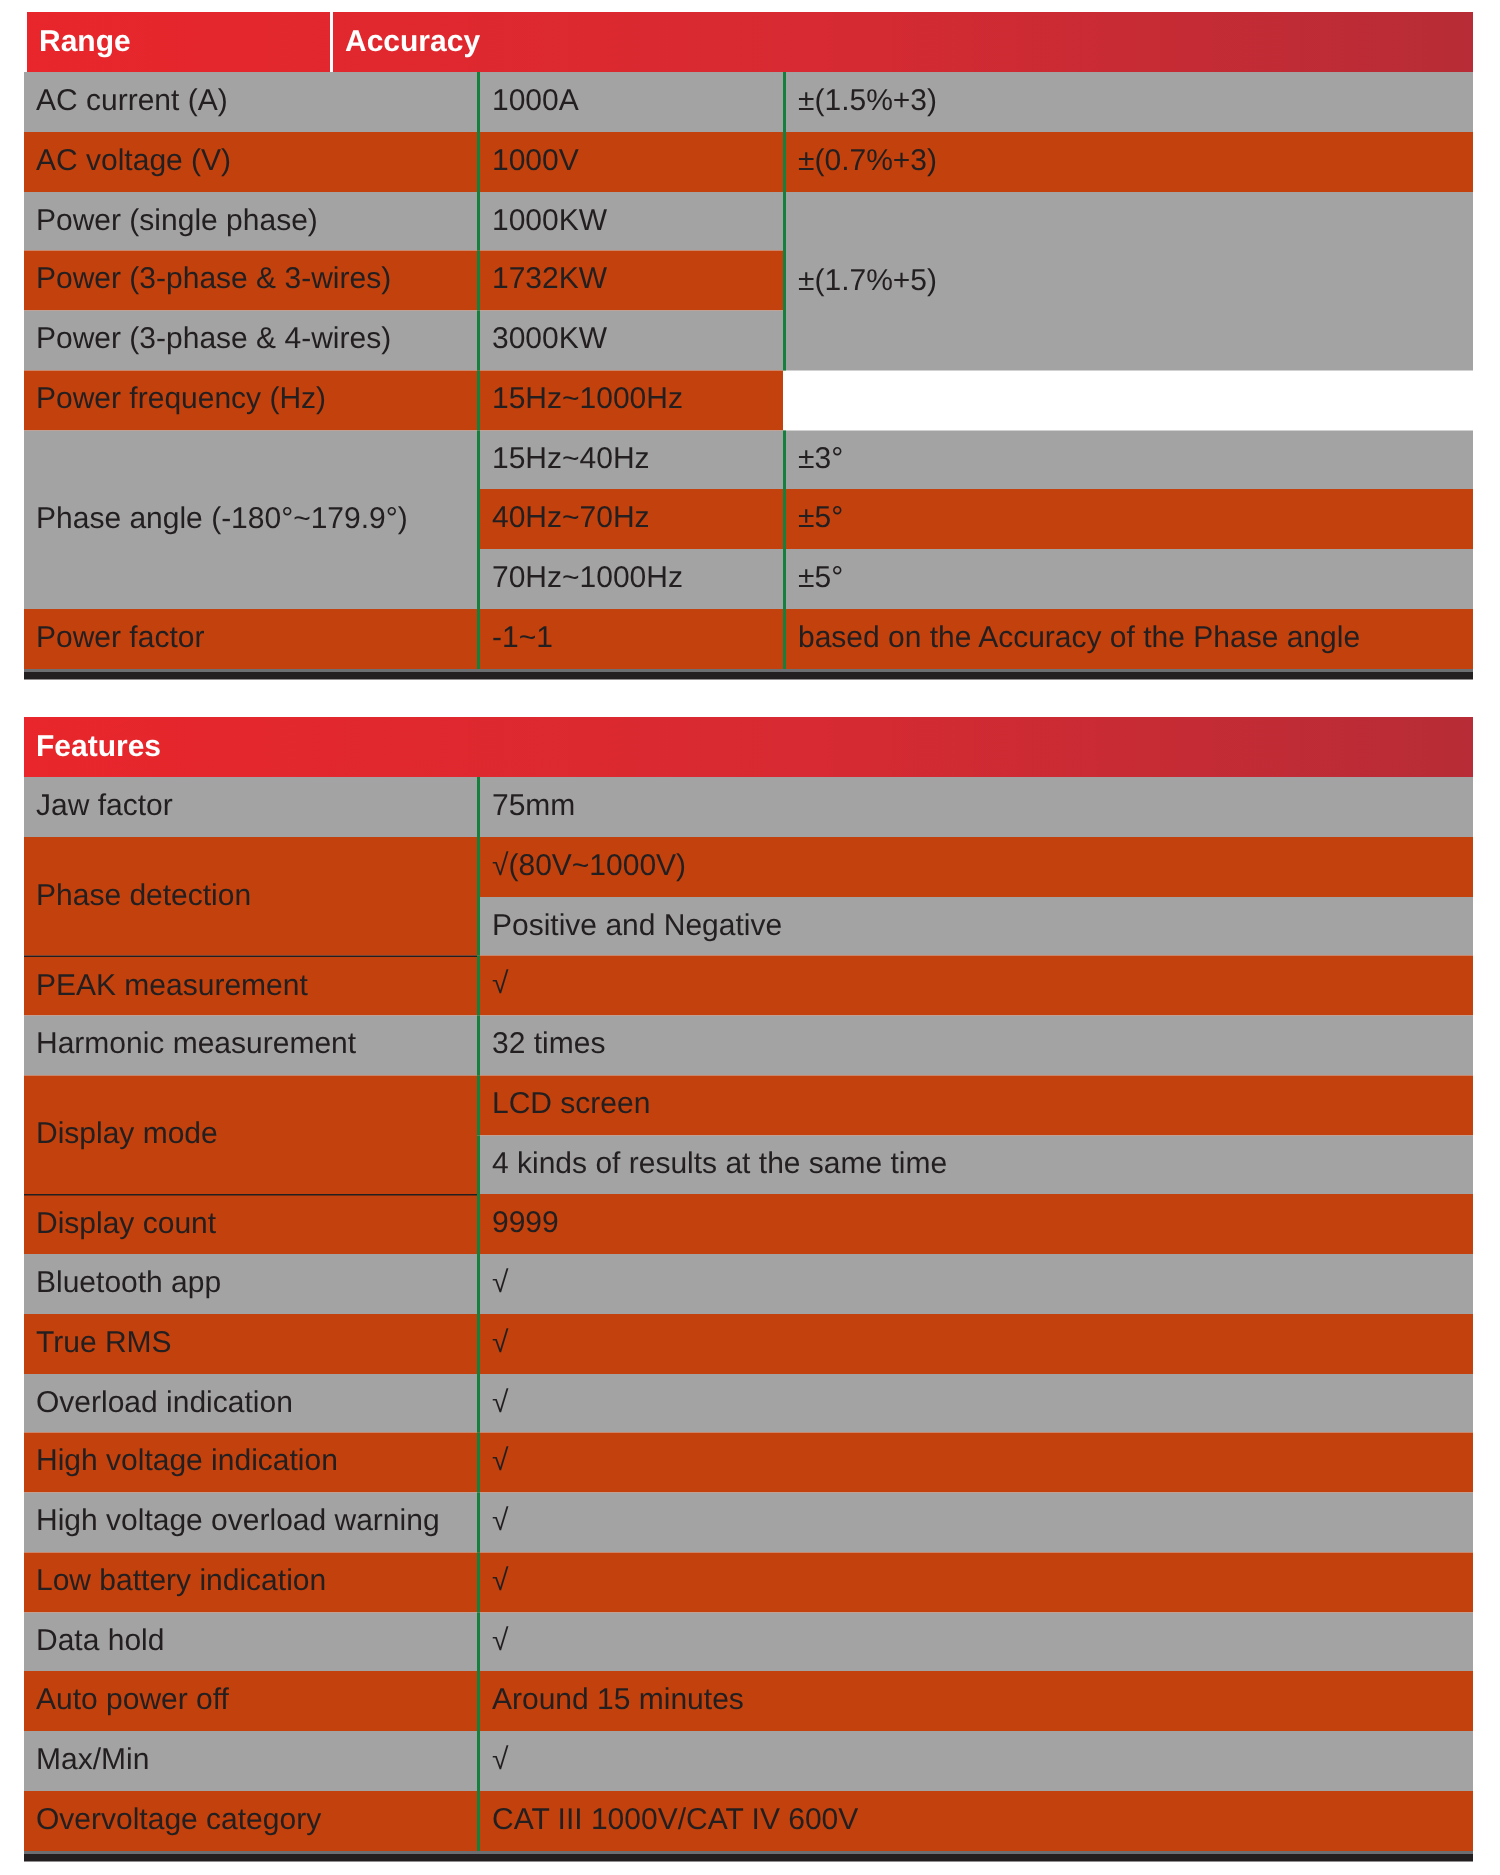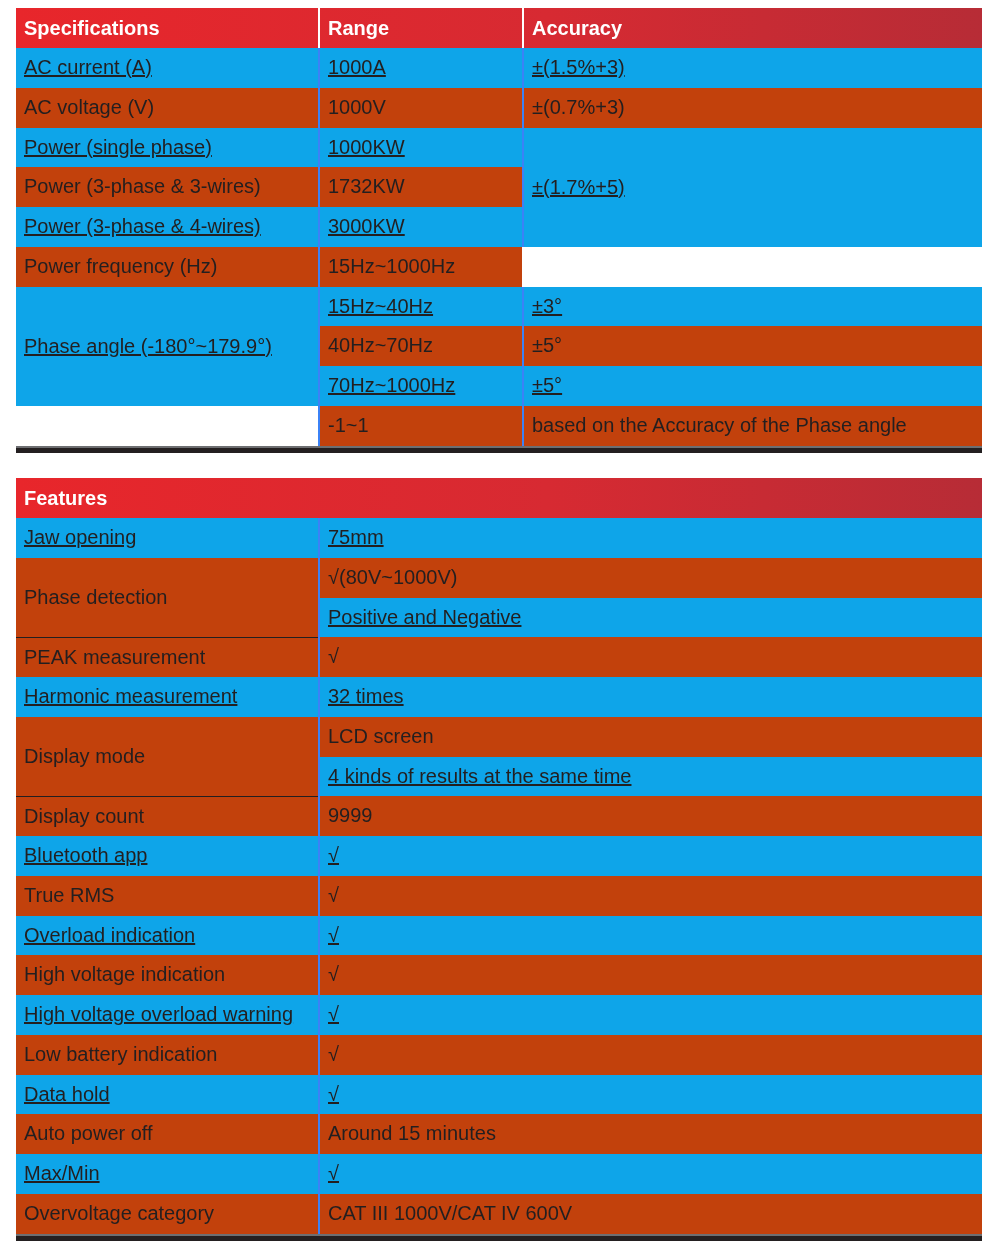--- a/index.html
+++ b/index.html
@@ -8,33 +8,32 @@
   .tbl { position: absolute; left: 16px; width: 966px; }
   #specs { top: 8px; }
   #features { top: 478px; }
   .hdr { display: flex; height: 40px; background: linear-gradient(90deg, #e8262b 0%, #d72a32 55%, #b72c36 100%); }
   .hdr .hc { color: #fff; font-weight: bold; font-size: 20px; line-height: 40px; padding-left: 8px; }
   .hdr .sep { width: 2px; background: #ffffff; }
   .grid { position: relative; display: grid; grid-template-columns: 302px 204px 460px; }
   .grid2 { position: relative; display: grid; grid-template-columns: 302px 664px; }
   .cell { height: 39.75px; font-size: 20px; line-height: 39.75px; padding-left: 8px; white-space: nowrap; }
   .g { background: #c2410c; }
-  .w { background: #0ea5e9; text-decoration: underline; }
-  .bl { border-left: 2px solid #3b82f6; }
+  .w { background: #a3a3a3; }
+  .bl { border-left: 2px solid #15803d; }
   .vc { display: flex; align-items: center; line-height: normal; }
   .bt { border-top: 1.5px solid #231f20; }
   .bottom-bar { height: 5px; background: #231f20; }
   .bottom-bar-hl { height: 2px; background: #6d6e71; }
 </style>
 </head>
 <body>
 
 <div id="specs" class="tbl">
   <div class="hdr">
-    <div class="hc" style="width:302px">Specifications</div>
     <div class="sep"></div>
     <div class="hc" style="width:202px">Range</div>
     <div class="sep"></div>
     <div class="hc" style="width:458px">Accuracy</div>
   </div>
   <div class="grid">
 
     <div class="cell w" style="grid-row:1;grid-column:1">AC current (A)</div>
     <div class="cell w bl" style="grid-row:1;grid-column:2">1000A</div>
     <div class="cell w bl" style="grid-row:1;grid-column:3">±(1.5%+3)</div>
@@ -55,33 +54,34 @@
     <div class="cell g bl" style="grid-row:6;grid-column:2">15Hz~1000Hz</div>
 
     <div class="cell w vc" style="grid-row:7 / 10;grid-column:1;height:auto">Phase angle (-180°~179.9°)</div>
     <div class="cell w bl" style="grid-row:7;grid-column:2">15Hz~40Hz</div>
     <div class="cell w bl" style="grid-row:7;grid-column:3">±3°</div>
     <div class="cell g bl" style="grid-row:8;grid-column:2">40Hz~70Hz</div>
     <div class="cell g bl" style="grid-row:8;grid-column:3">±5°</div>
     <div class="cell w bl" style="grid-row:9;grid-column:2">70Hz~1000Hz</div>
     <div class="cell w bl" style="grid-row:9;grid-column:3">±5°</div>
 
+    <div class="cell g" style="grid-row:10;grid-column:1">Power factor</div>
     <div class="cell g bl" style="grid-row:10;grid-column:2">-1~1</div>
     <div class="cell g bl" style="grid-row:10;grid-column:3">based on the Accuracy of the Phase angle</div>
   </div>
   <div class="bottom-bar-hl"></div>
   <div class="bottom-bar"></div>
 </div>
 
 <div id="features" class="tbl">
   <div class="hdr">
     <div class="hc" style="width:966px">Features</div>
   </div>
   <div class="grid2">
-    <div class="cell w" style="grid-row:1;grid-column:1">Jaw opening</div>
+    <div class="cell w" style="grid-row:1;grid-column:1">Jaw factor</div>
     <div class="cell w bl" style="grid-row:1;grid-column:2">75mm</div>
 
     <div class="cell g vc" style="grid-row:2 / 4;grid-column:1;height:auto">Phase detection</div>
     <div class="cell g bl" style="grid-row:2;grid-column:2">√(80V~1000V)</div>
     <div class="cell g bt" style="grid-row:4;grid-column:1">PEAK measurement</div>
 
     <div class="cell w bl" style="grid-row:3;grid-column:2">Positive and Negative</div>
     <div class="cell g bl" style="grid-row:4;grid-column:2">√</div>
 
     <div class="cell w" style="grid-row:5;grid-column:1">Harmonic measurement</div>

